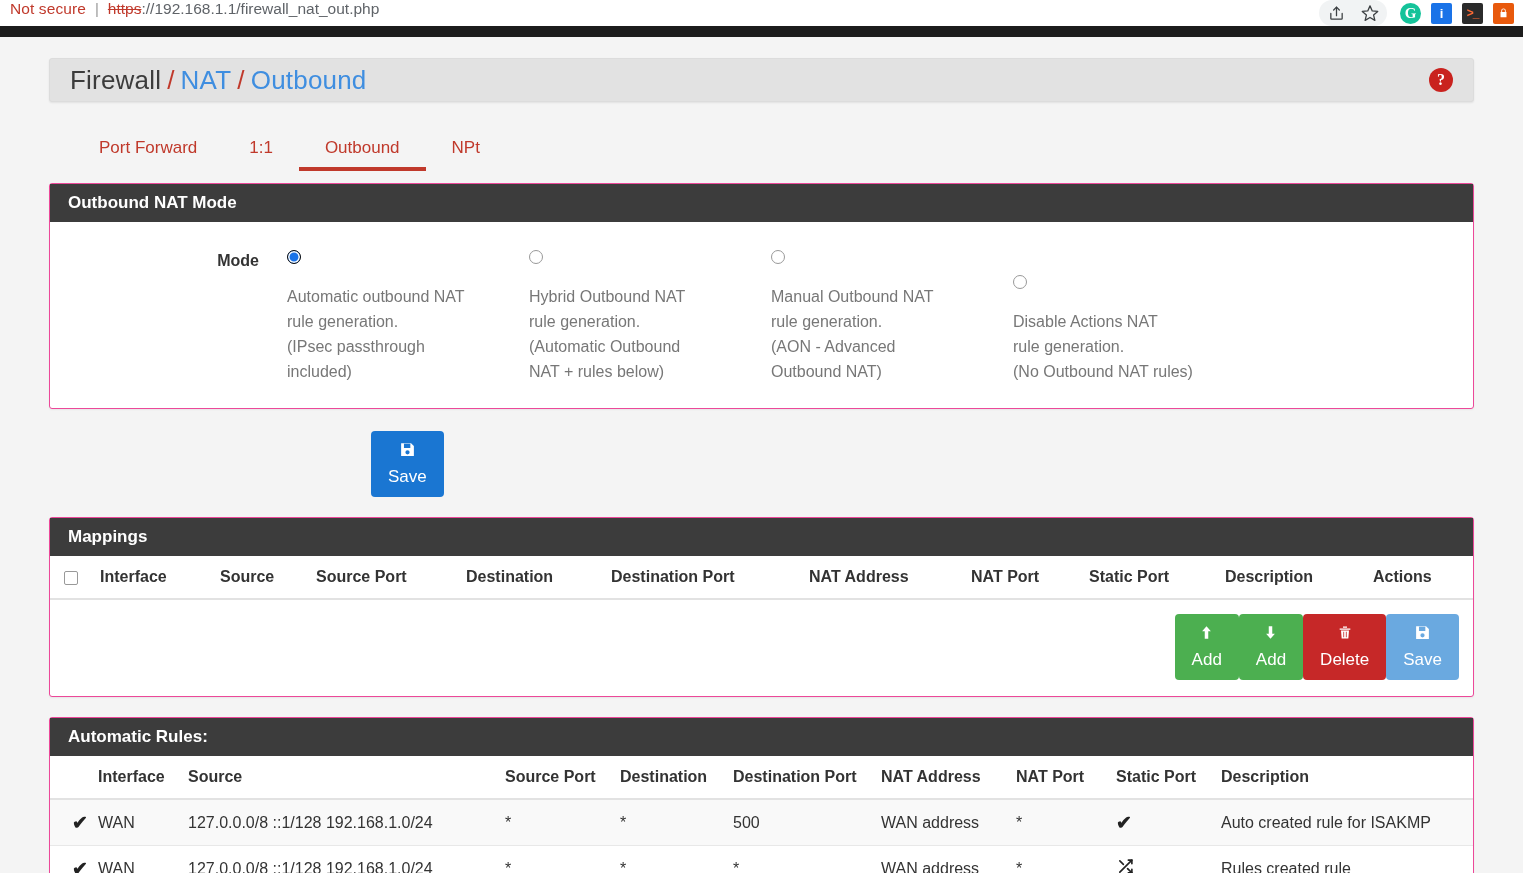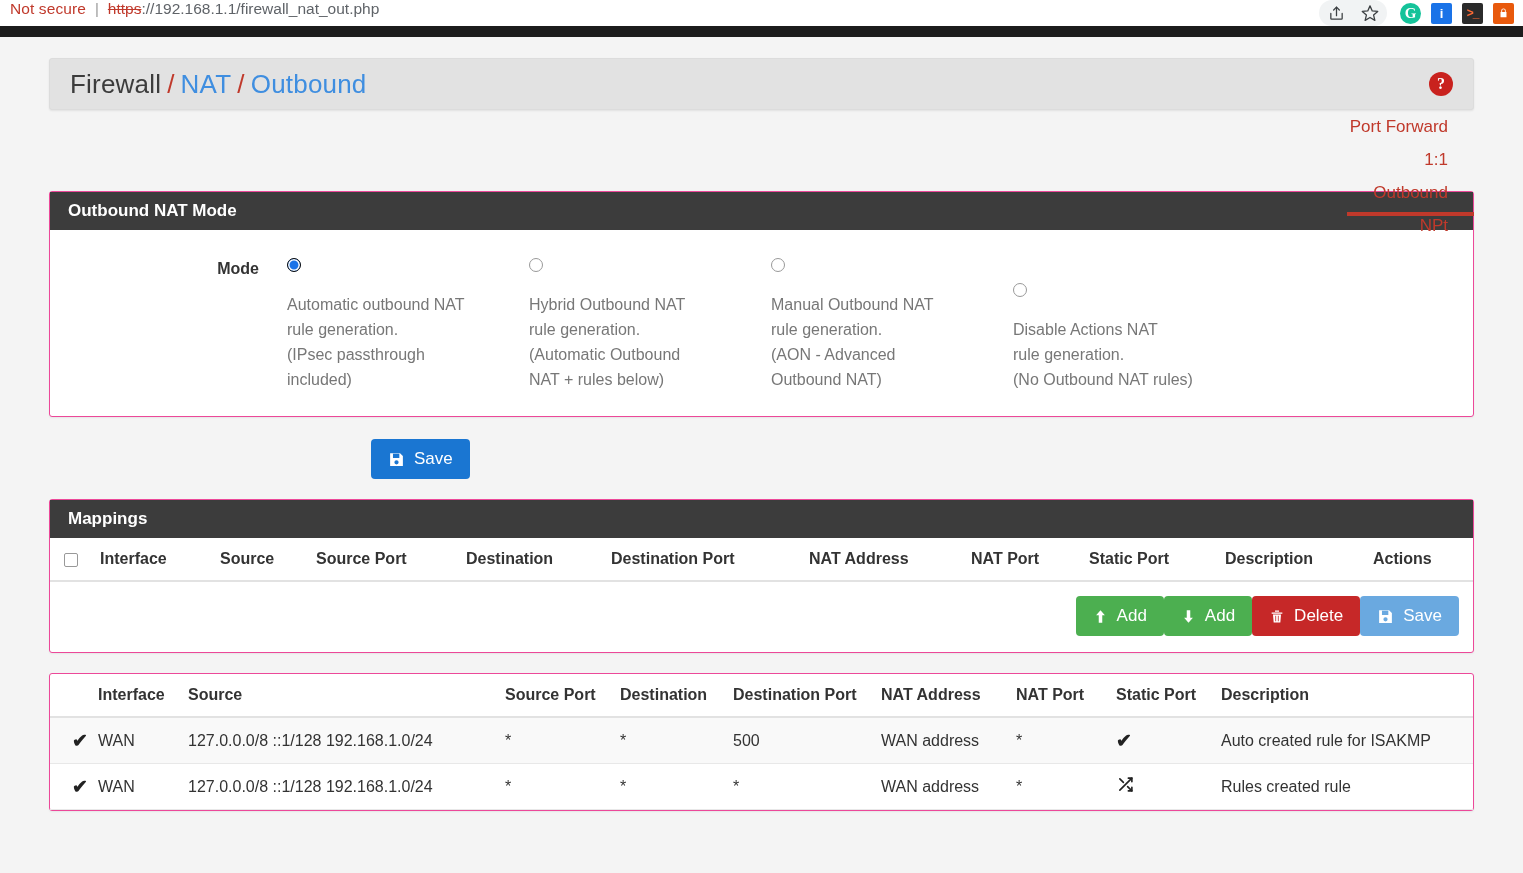--- a/index.html
+++ b/index.html
@@ -99,21 +99,21 @@
     margin: 0 auto;
     width: 1425px;
     padding-top: 21px;
   }
 
   
   .breadcrumb-box {
     background: #e2e2e2;
     border: 1px solid #dcdcdc;
     border-radius: 3px;
-    height: 52px;
+    height: 44px;
     display: flex;
     align-items: center;
     padding: 0 20px;
     box-shadow: 0 1px 2px rgba(0,0,0,.08);
     position: relative;
   }
   .bc {
     font-size: 26px;
     font-weight: 400;
     color: #3c3c3c;
@@ -136,21 +136,20 @@
     font-family: "Liberation Serif", serif;
   }
 
   
   .tabs {
     display: flex;
     align-items: flex-end;
     height: 62px;
     padding-left: 24px;
     margin-top: 7px;
-    flex-direction: column;
   }
   .tab {
     color: #c0392b;
     font-size: 17px;
     padding: 0 26px 13px 26px;
     cursor: pointer;
     position: relative;
   }
   .tab.active::after {
     content: "";
@@ -229,20 +228,21 @@
     display: inline-flex;
     align-items: center;
     gap: 9px;
     border: none;
     border-radius: 4px;
     color: #fff;
     font-size: 17px;
     padding: 10px 17px;
     cursor: pointer;
     font-family: "Liberation Sans", sans-serif;
+    flex-direction: column;
   }
   .btn-primary { background: #1a76d2; }
   .btn-success { background: #4caf50; }
   .btn-danger  { background: #c62828; }
   .btn-save-lt { background: #6aa9e0; }
   .btn svg { display: block; }
 
   
   .tbl {
     width: 100%;
@@ -456,20 +456,21 @@
                 <path d="M3 3h14l4 4v14H3V3zm4 1v6h9V4H7zm5 9a3 3 0 1 0 0 6 3 3 0 0 0 0-6z"></path>
               </svg>
             </span>
             <span>Save</span>
           </button>
         </div>
       </div>
     </div>
 
     <div class="panel" style="margin-top:20px;">
+      <div class="panel-head">Automatic Rules:</div>
       <div class="panel-body">
         <table class="tbl">
           <thead>
             <tr>
               <th style="width:48px;"></th>
               <th style="width:90px;">Interface</th>
               <th style="width:317px;">Source</th>
               <th style="width:115px;">Source Port</th>
               <th style="width:113px;">Destination</th>
               <th style="width:148px;">Destination Port</th>

